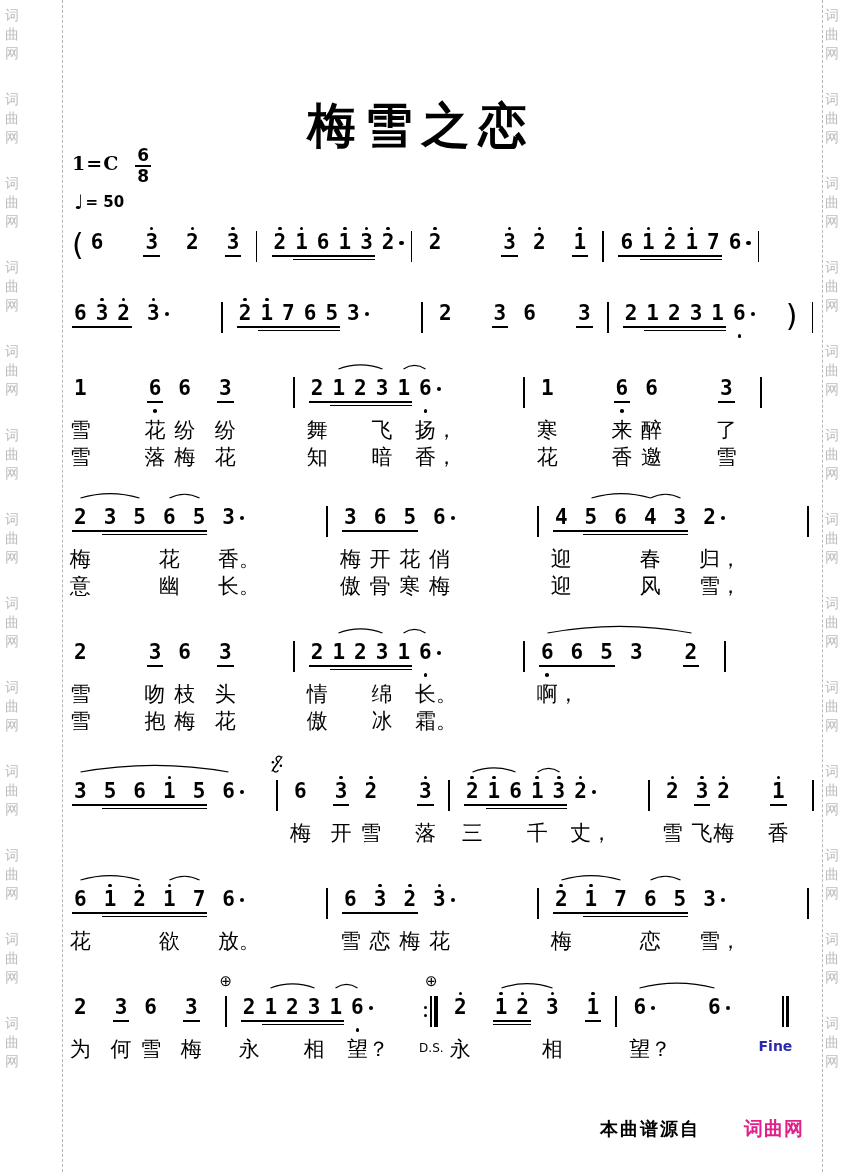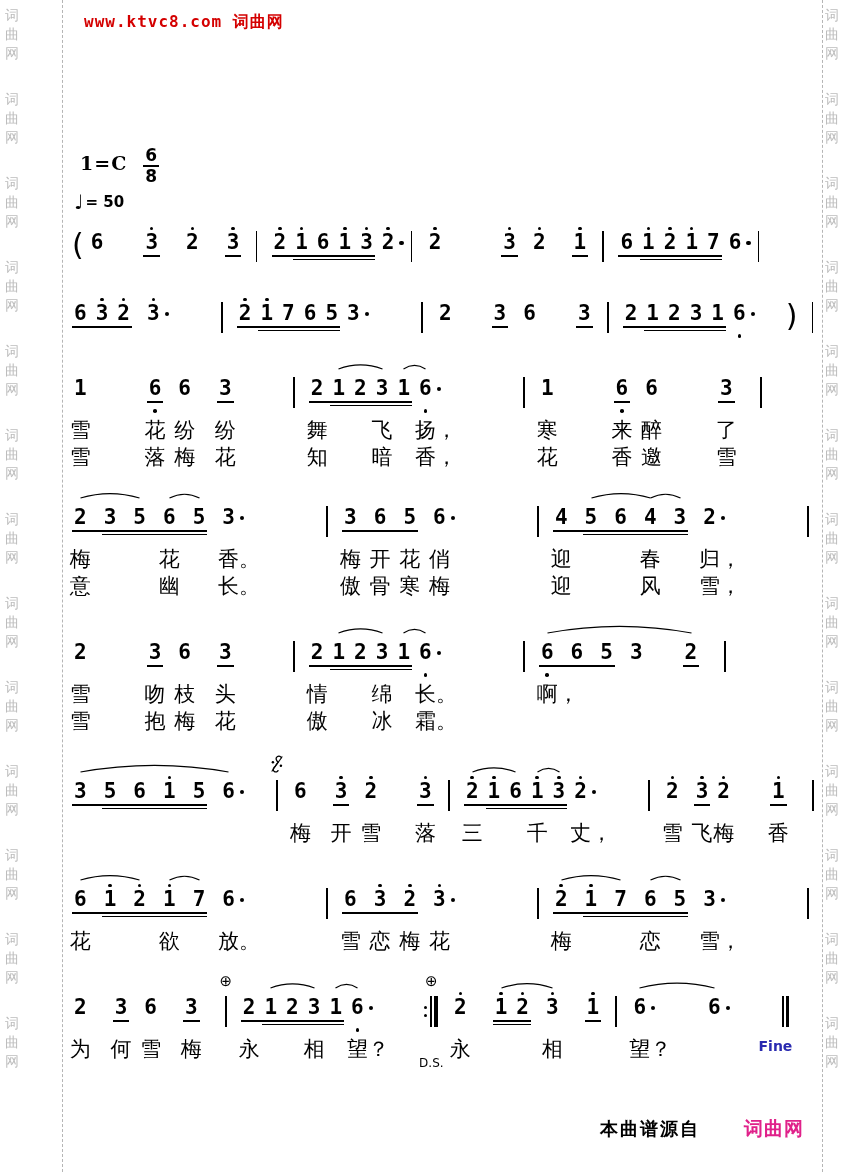--- a/index.html
+++ b/index.html
@@ -14,21 +14,21 @@
   .dash-left{left:62px;} .dash-right{left:822px;}
   
   .watermark{position:absolute;left:84px;top:12px;font:700 16px "DejaVu Sans Mono",monospace;
              color:#d40000;letter-spacing:1px;white-space:nowrap;}
   
   .title{position:absolute;left:0;right:0;top:94px;text-align:center;
          font:700 48px "DejaVu Sans",sans-serif;letter-spacing:9px;}
   .credits{position:absolute;right:58px;top:154px;text-align:left;
            font:700 17px "DejaVu Sans",sans-serif;line-height:28px;letter-spacing:2px;}
   
-  .keyblock{position:absolute;left:80px;top:152px;display:flex;align-items:flex-start;}
+  .keyblock{position:absolute;left:72px;top:152px;display:flex;align-items:flex-start;}
   .keysig{font:700 19px "DejaVu Serif",serif;letter-spacing:1px;line-height:22px;}
   .meter{margin-left:16px;text-align:center;font:700 17px "DejaVu Sans",sans-serif;margin-top:-6px;}
   .meter .mt{border-bottom:2px solid #000;padding:0 2px;line-height:19px;}
   .meter .mb{line-height:19px;}
   .tempo{position:absolute;left:74px;top:190px;font:700 15px "DejaVu Sans",sans-serif;}
   .tempo .tnote{font-size:20px;font-weight:400;vertical-align:-2px;margin-right:2px;}
   
   #score{position:absolute;left:72px;top:210px;width:716px;}
   .score-line{position:relative;padding-top:14px;}
   .score-line:nth-child(1){margin-bottom:12px;}
@@ -52,21 +52,21 @@
   .bargroup{display:flex;align-items:stretch;height:31px;margin-top:0;}
   .vbar{background:#000;margin:0 1.2px;}
   .rpt-dots{display:flex;flex-direction:column;justify-content:center;margin-right:2px;}
   .rdot{width:3.2px;height:3.2px;border-radius:50%;background:#000;margin:2.5px 0;}
   .sym{position:absolute;top:-15px;left:50%;transform:translateX(-50%);font-size:15px;line-height:15px;}
   .sym svg{display:block;}
   .paren{font:400 30px "DejaVu Sans",sans-serif;line-height:42px;height:45px;}
   .lyr{height:27px;width:100%;position:relative;}
   .lyr span{position:absolute;left:50%;top:1px;transform:translateX(-50%);white-space:nowrap;
             font:21px "DejaVu Serif",serif;}
-  .lyr span.lyr-ds{font:12px "DejaVu Sans",sans-serif;top:22px;transform:translateX(-50%);}
+  .lyr span.lyr-ds{font:12px "DejaVu Sans",sans-serif;top:7px;transform:translateX(-50%);}
   .lyr span.lyr-fine{font:600 14px "DejaVu Sans",sans-serif;color:#2a2ab0;top:4px;transform:translateX(-80%);}
   .slursvg{position:absolute;top:0;left:0;overflow:visible;pointer-events:none;}
   
   .footer-src{position:absolute;left:600px;top:1117px;font:700 18px "DejaVu Sans",sans-serif;letter-spacing:2px;}
   .footer-site{position:absolute;left:744px;top:1116px;font:700 19px "DejaVu Sans",sans-serif;
                color:#e0218a;letter-spacing:1px;}
 </style>
 </head>
 <body>
 
@@ -175,22 +175,22 @@
       <div class="rc">网</div>
       <div class="rgap"></div>
       <div class="rc">词</div>
       <div class="rc">曲</div>
       <div class="rc">网</div>
       <div class="rgap"></div>
     </div>
   <div class="dashline dash-left"></div>
   <div class="dashline dash-right"></div>
 
-  <div class="watermark">www.ktvc8.com 词曲网</div>
 
+  <div class="title">梅雪之恋</div>
 
 
   <div class="keyblock">
     <div class="keysig">1=C</div>
     <div class="meter">
       <div class="mt">6</div>
       <div class="mb">8</div>
     </div>
   </div>
 

